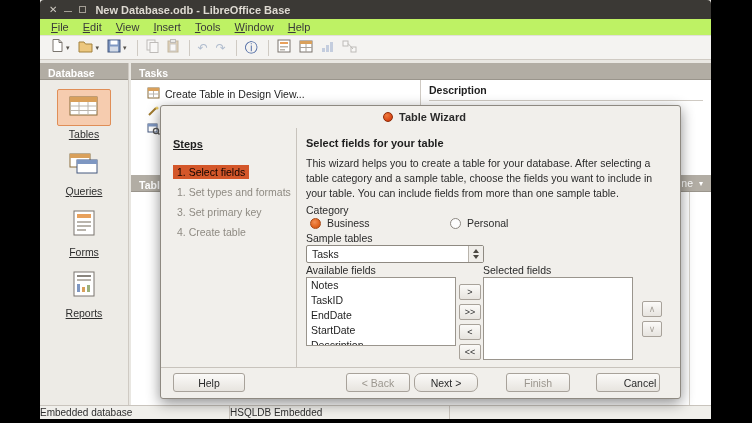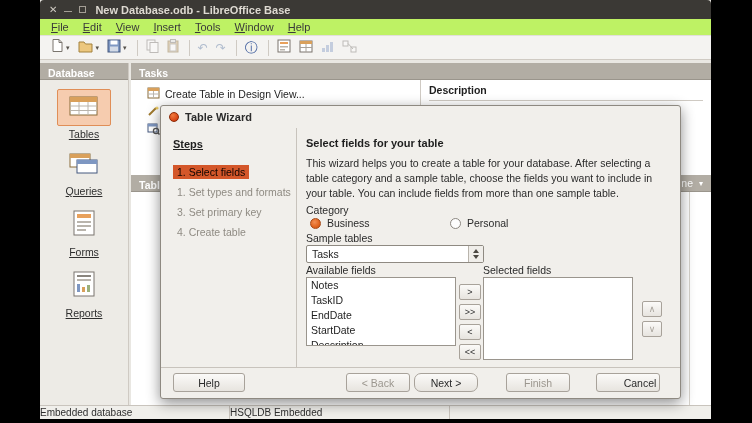--- a/index.html
+++ b/index.html
@@ -72,21 +72,21 @@
                display:flex; font-size:10px; color:#2e2e2e; }
   .sb-cell { display:flex; align-items:center; 
              border-right:1px solid #c9c4bd; }
   .sb-1 { width:190px; } .sb-2 { width:220px; } .sb-3 { flex:1; border-right:none; }
 
   
   .dialog { position:absolute; left:120px; top:105px; width:521px; height:294px;
             background:#f1efeb; border:1px solid #8e8981; border-radius:3px;
             box-shadow:0 4px 14px rgba(0,0,0,.45); z-index:10; }
   .dlg-title { height:22px; display:flex; align-items:center; gap:6px; padding-left:8px;
-               font-weight:bold; font-size:11px; color:#2b2b2b; }
+               font-weight:bold; font-size:11px; color:#2b2b2b;justify-content:center; }
   .dlg-ball { width:10px; height:10px; border-radius:50%;
               background:radial-gradient(circle at 35% 30%, #f07b3e, #d74414 70%, #9c2c05);
               border:1px solid #8d2a06; }
   .dlg-body { position:absolute; top:22px; left:0; right:0; bottom:0; }
   .steps-pane { position:absolute; left:0; top:0; bottom:31px; width:136px;
                 border-right:1px solid #c8c3bc; padding:10px 0 0 12px; }
   .steps-title { font-weight:bold; font-size:11px; text-decoration:underline;
                  color:#1e1e1e; margin-bottom:15px; }
   .step { width:fit-content; font-size:10.5px; color:#8f8b83;
           padding:1px 4px; margin-bottom:6px; }

